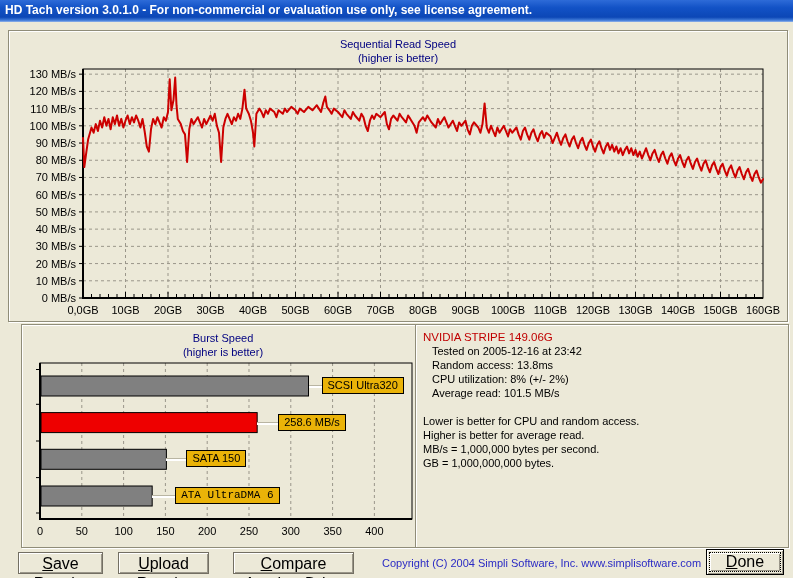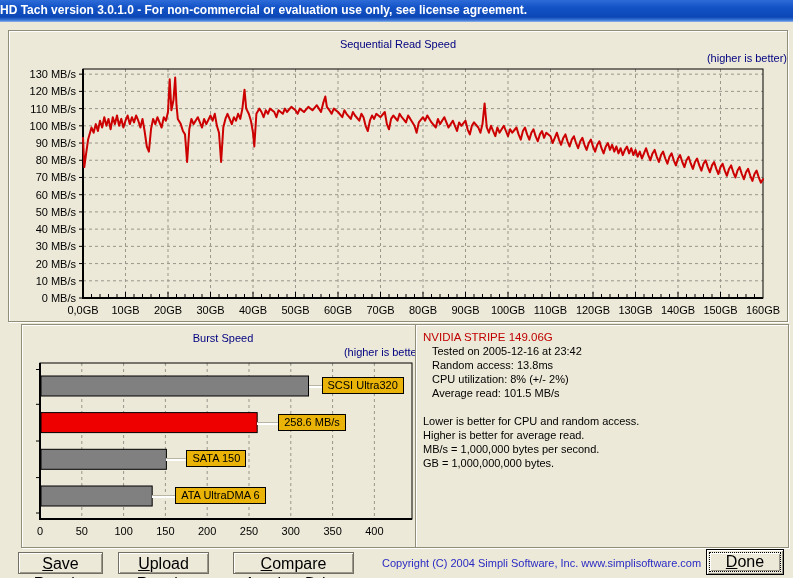--- a/index.html
+++ b/index.html
@@ -1,33 +1,33 @@
 <!DOCTYPE html>
 <html><head>
 <meta charset="utf-8">
 <style>
   html,body{margin:0;padding:0;}
   body{width:793px;height:578px;background:#ece9d8;font-family:"Liberation Sans",sans-serif;font-size:11px;color:#000;overflow:hidden;position:relative;}
   .titlebar{
     position:absolute;left:0;top:0;width:793px;height:22px;
     background:linear-gradient(180deg,#2d6bd8 0%,#1252c6 35%,#0c47b6 78%,#3f7ad8 92%,#93b4ea 100%);
-    color:#fff;font-weight:bold;font-size:12px;line-height:21px;box-sizing:border-box;
+    color:#fff;font-weight:bold;font-size:12px;line-height:21px;padding-left:5px;box-sizing:border-box;
     white-space:nowrap;
   }
   .groupbox{
     position:absolute;background:#ece9d8;
     border:1px solid #908d79;
     box-shadow: inset 1px 1px 0 #ffffff, 1px 1px 0 #ffffff;
   }
   #seq-box{left:8px;top:30px;width:778px;height:290px;}
   #burst-box{left:21px;top:324px;width:402px;height:222px;}
   #info-box{left:415px;top:324px;width:372px;height:222px;}
   .chart-title{position:absolute;left:0;right:0;text-align:center;color:#000080;font-size:11px;}
   .chart-title.l1{top:7px;}
-  .chart-title.l2{top:21px;text-align:right;}
+  .chart-title.l2{top:21px;}
   svg{position:absolute;left:0;top:0;}
   .bar-label{
     position:absolute;background:#eab308;border:1px solid #000;
     padding:1px 5px;font-size:11px;line-height:13px;white-space:nowrap;
   }
   .connector{position:absolute;height:2px;background:#ffffff;border-top:1px solid #b9b5a2;}
   .info-pad{position:absolute;left:7px;top:6px;right:6px;}
   .info-title{font-weight:normal;color:#c00000;font-size:11.5px;margin-bottom:1px;white-space:nowrap;}
   .info-line{margin-left:9px;line-height:14px;white-space:nowrap;}
   .info-gap{height:14px;}
@@ -254,21 +254,21 @@
       <text x="352.3820224719101" y="210" text-anchor="middle" fill="#000" font-size="11px" font-family="&quot;Liberation Sans&quot;,sans-serif">400</text>
     </svg>
   <div id="burst-labels">
       <div class="connector" style="left: 286.506px; top: 60px; width: 13px;"></div>
       <div class="bar-label" style="left: 299.506px; top: 52px;">SCSI Ultra320</div>
       <div class="connector" style="left: 235.178px; top: 96.6px; width: 21px;"></div>
       <div class="bar-label" style="left: 256.178px; top: 88.6px;">258.6 MB/s</div>
       <div class="connector" style="left: 144.393px; top: 133.3px; width: 20px;"></div>
       <div class="bar-label" style="left: 164.393px; top: 125.3px;">SATA 150</div>
       <div class="connector" style="left: 130.182px; top: 170px; width: 23px;"></div>
-      <div class="bar-label" style="left: 153.182px; top: 162px;">ATA UltraDMA 6</div>
+      <div class="bar-label" style="left: 153.182px; top: 162px; font-family: Liberation Mono, monospace;">ATA UltraDMA 6</div>
     </div>
 </div>
 
 <div class="groupbox" id="info-box">
   <div class="info-pad">
     <div class="info-title">NVIDIA STRIPE 149.06G</div>
     <div class="info-line">Tested on 2005-12-16 at 23:42</div>
     <div class="info-line">Random access: 13.8ms</div>
     <div class="info-line">CPU utilization: 8% (+/- 2%)</div>
     <div class="info-line">Average read: 101.5 MB/s</div>

